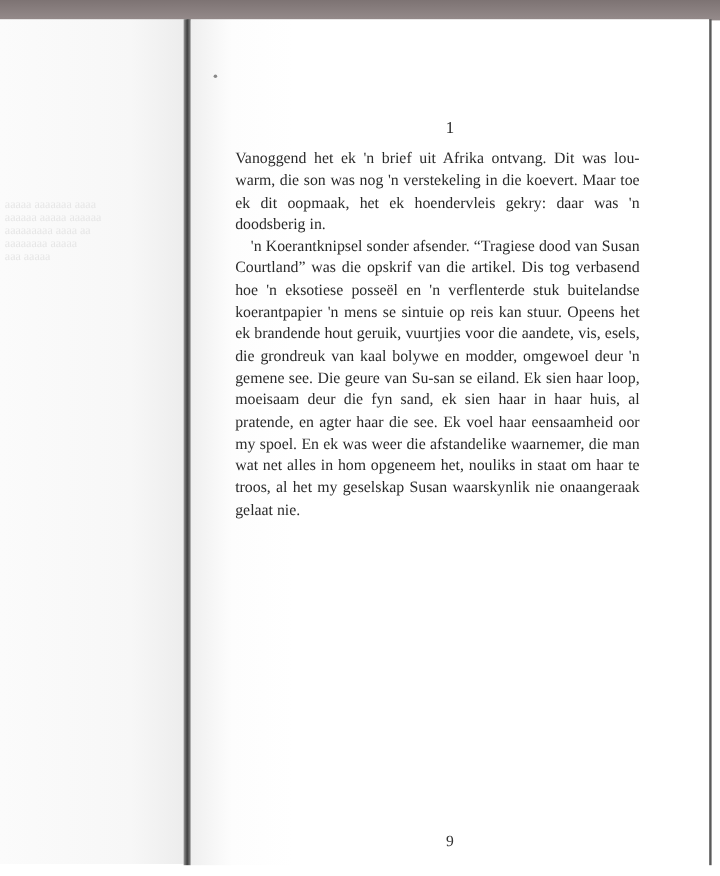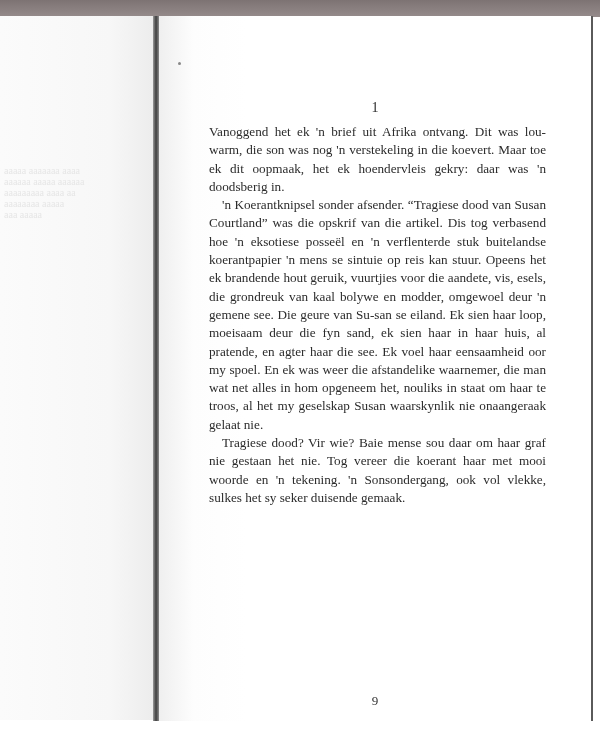--- a/index.html
+++ b/index.html
@@ -38,21 +38,20 @@
     border-radius:50%; background:#888;
   }
   .chapter-number {
     position:absolute; left:190px; width:370px; top:100px;
     text-align:center; font-size:14px; color:#2a2a2a;
   }
   .body-text {
     position:absolute; left:196px; top:123px; width:337px;
     font-size:13.2px; line-height:18.3px; color:#2b2b2b;
     text-align:justify;
-    margin-left:13px;
   }
   .body-text p { margin:0; text-indent:0; }
   .body-text p.indent { text-indent:13px; }
   .page-number {
     position:absolute; left:190px; width:370px; top:693px;
     text-align:center; font-size:13px; color:#333;
   }
 </style>
 </head>
 <body>
@@ -71,16 +70,15 @@
 <div class="gutter"></div>
 <div class="right-page"></div>
 <div class="right-edge"></div>
 <div class="dot"></div>
 
 <div class="chapter-number">1</div>
 
 <div class="body-text">
   <p>Vanoggend het ek 'n brief uit Afrika ontvang. Dit was lou-warm, die son was nog 'n verstekeling in die koevert. Maar toe ek dit oopmaak, het ek hoendervleis gekry: daar was 'n doodsberig in.</p>
   <p class="indent">'n Koerantknipsel sonder afsender. “Tragiese dood van Susan Courtland” was die opskrif van die artikel. Dis tog verbasend hoe 'n eksotiese posseël en 'n verflenterde stuk buitelandse koerantpapier 'n mens se sintuie op reis kan stuur. Opeens het ek brandende hout geruik, vuurtjies voor die aandete, vis, esels, die grondreuk van kaal bolywe en modder, omgewoel deur 'n gemene see. Die geure van Su-san se eiland. Ek sien haar loop, moeisaam deur die fyn sand, ek sien haar in haar huis, al pratende, en agter haar die see. Ek voel haar eensaamheid oor my spoel. En ek was weer die afstandelike waarnemer, die man wat net alles in hom opgeneem het, nouliks in staat om haar te troos, al het my geselskap Susan waarskynlik nie onaangeraak gelaat nie.</p>
-  <p class="indent">Tragiese dood? Vir wie? Baie mense sou daar om haar graf nie gestaan het nie. Tog vereer die koerant haar met mooi woorde en 'n tekening. 'n Sonsondergang, ook vol vlekke, sulkes het sy seker duisende gemaak.</p>
 </div>
 
 <div class="page-number">9</div>
 
 </body></html>

